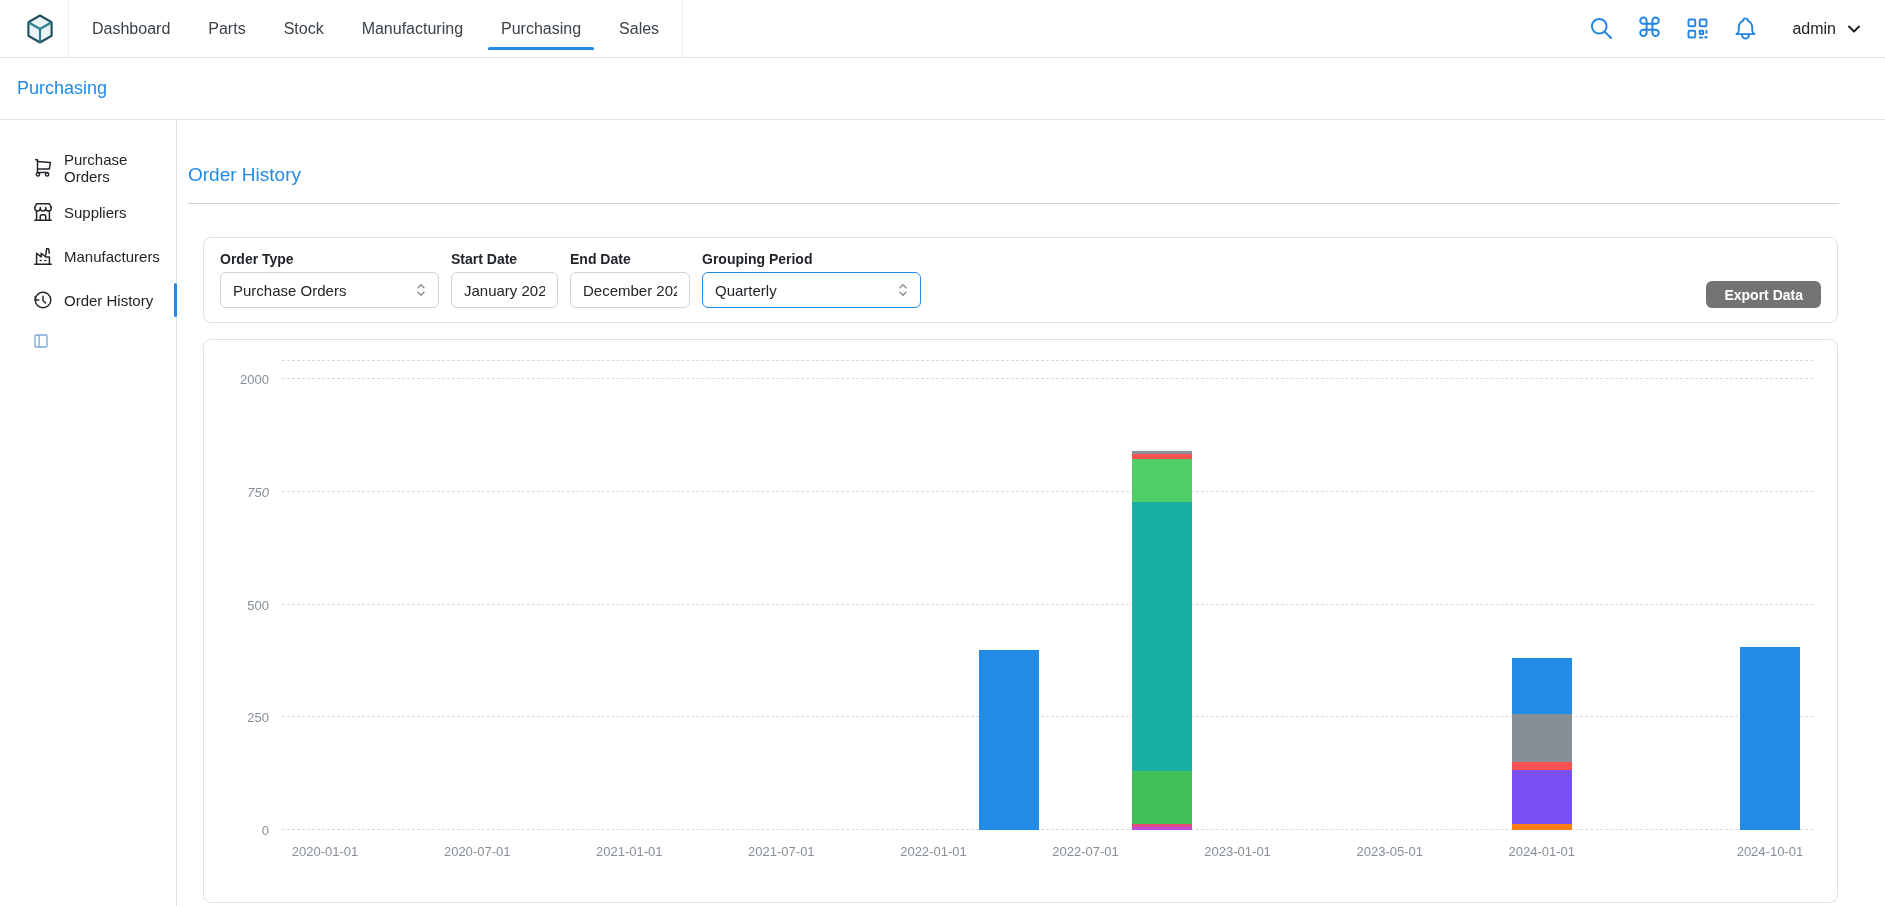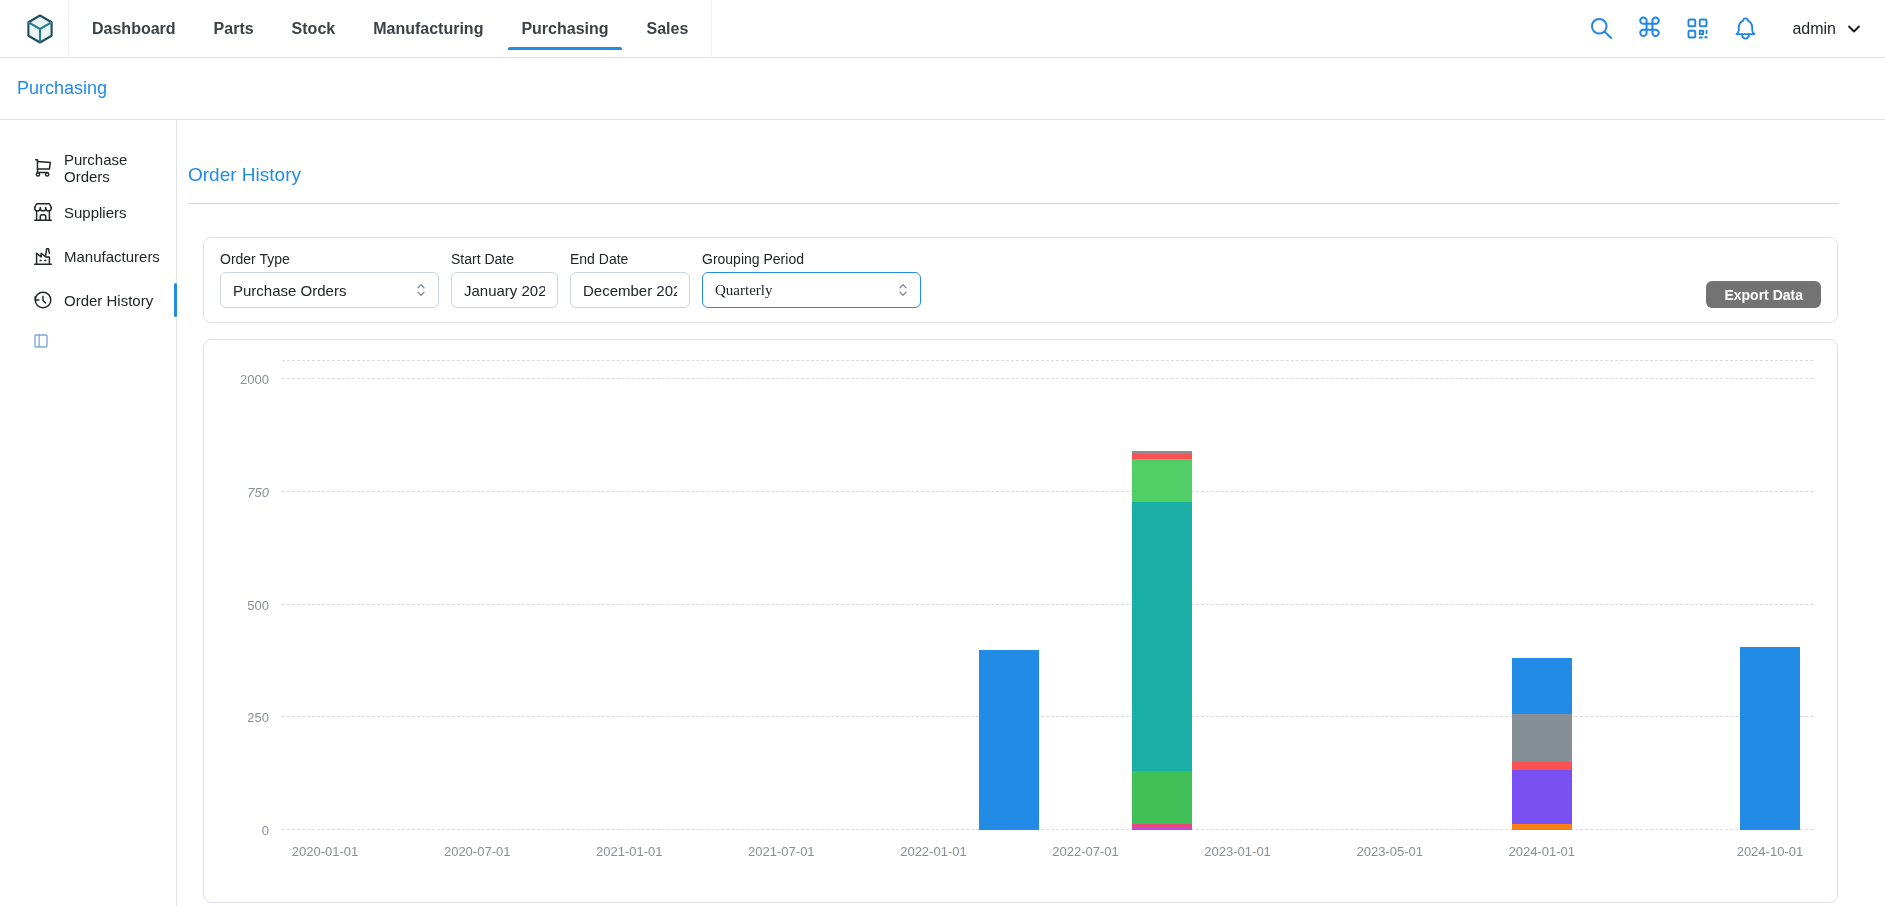--- a/index.html
+++ b/index.html
@@ -15,21 +15,20 @@
     height:58px; display:flex; align-items:center;
     padding:0 21px 0 22px; border-bottom:1px solid #dee2e6;
     background:#fff;
   }
   .logo { width:36px; height:36px; display:flex; align-items:center; justify-content:center; cursor:pointer; }
   .logo svg { width:34px; height:34px; }
   .tabs {
     display:flex; align-items:stretch; height:58px; margin-left:10px;
     border-left:1px solid #edf0f2; border-right:1px solid #edf0f2;
     padding:8px 4px;
-    font-weight:bold;
   }
   .tab {
     display:flex; align-items:center; padding:0 19px;
     font-size:16px; color:#3b4248; cursor:pointer; position:relative; white-space:nowrap;
   }
   .tab.active::after {
     content:""; position:absolute; left:6px; right:6px; bottom:0; height:3px;
     background:#228be6; border-radius:2px 2px 0 0;
   }
   .nav-right { margin-left:auto; display:flex; align-items:center; gap:20px; }
@@ -72,32 +71,32 @@
   .rule { border:none; border-top:1px solid #ced4da; margin:17px 0 0 0; }
 
   
   .filter-card {
     margin:33px 0 0 15px; width:1635px; height:86px;
     border:1px solid #dee2e6; border-radius:8px;
     display:flex; align-items:flex-end; gap:12px; padding:12px 16px 14px 16px;
     background:#fff;
   }
   .fgroup { display:flex; flex-direction:column; gap:5px; }
-  .flabel { font-size:14px; font-weight:400; color:#212529; }
+  .flabel { font-size:14px; font-weight:700; color:#212529; }
   .select {
     height:36px; border:1px solid #ced4da; border-radius:6px; background:#fff;
     display:flex; align-items:center; justify-content:space-between;
     padding:0 8px 0 12px; font-size:15px; color:#212529; cursor:pointer;
   }
   .select.focused { border:1.5px solid #228be6; }
   .select svg { width:18px; height:18px; color:#868e96; flex:none; }
   .w-ordertype { width:219px; }
   .w-start { width:107px; }
   .w-end { width:120px; }
-  .w-group { width:219px;font-family:Liberation Serif, serif; }
+  .w-group { width:219px; }
   .txt-input {
     height:36px; border:1px solid #ced4da; border-radius:6px; background:#fff;
     padding:0 12px; font-size:15px; color:#212529; font-family:"Liberation Sans", sans-serif;
   }
   .export-btn {
     margin-left:auto; height:27px; padding:0 18px;
     background:#737373; color:#fff; border:none; border-radius:6px;
     font-size:14px; font-weight:700; cursor:pointer; font-family:"Liberation Sans", sans-serif;
   }
 

